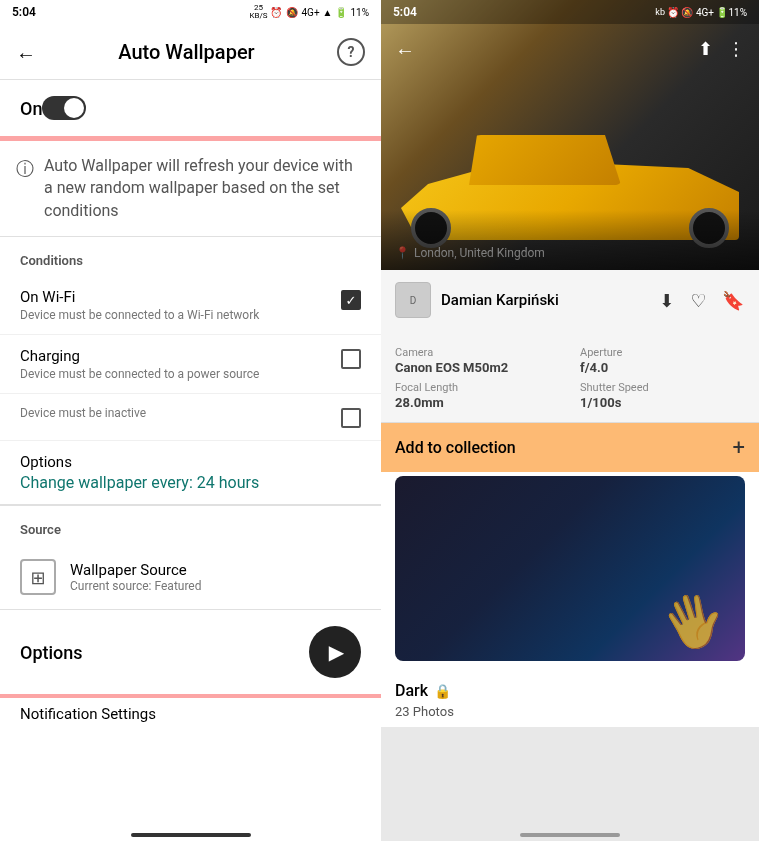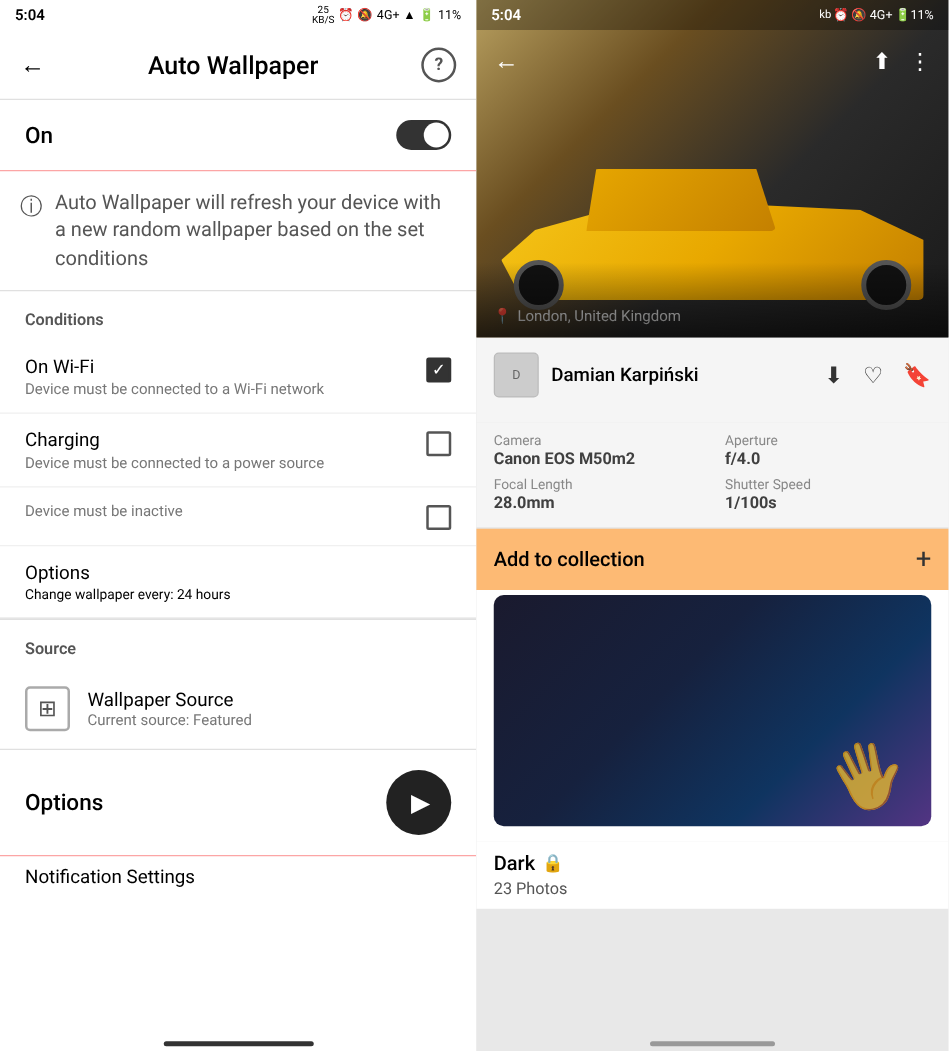--- a/index.html
+++ b/index.html
@@ -71,23 +71,22 @@
       justify-content: center;
       font-size: 14px;
       font-weight: bold;
       color: #555;
       cursor: pointer;
     }
 
     .toggle-row {
       display: flex;
       align-items: center;
-      justify-content: space-between;
       padding: 16px 20px;
-      border-bottom: 1px solid #fca5a5;
+      border-bottom: 5px solid #fca5a5;
     }
     .toggle-label {
       font-size: 18px;
       font-weight: 500;
       color: #000;
     }
     .toggle-switch {
       width: 44px;
       height: 24px;
       background: #333;
@@ -179,22 +178,22 @@
       padding: 12px 20px;
       border-bottom: 1px solid #e0e0e0;
     }
     .interval-title {
       font-size: 15px;
       font-weight: 400;
       color: #000;
       margin-bottom: 2px;
     }
     .interval-desc {
-      font-size: 11px;
-      color: #000000;
+      font-size: 16px;
+      color: #0f766e;
     }
 
     .source-section {
       border-top: 1px solid #e0e0e0;
     }
 
     .wallpaper-source-row {
       display: flex;
       align-items: center;
       padding: 14px 20px;
@@ -244,21 +243,21 @@
       cursor: pointer;
     }
     .play-btn-icon {
       color: #fff;
       font-size: 20px;
       margin-left: 3px;
     }
 
     .notification-row {
       padding: 6px 20px;
-      border-top: 1px solid #fca5a5;
+      border-top: 4px solid #fca5a5;
     }
     .notification-label {
       font-size: 15px;
       color: #000;
     }
 
     .bottom-bar-left {
       height: 4px;
       background: #333;
       border-radius: 2px;

